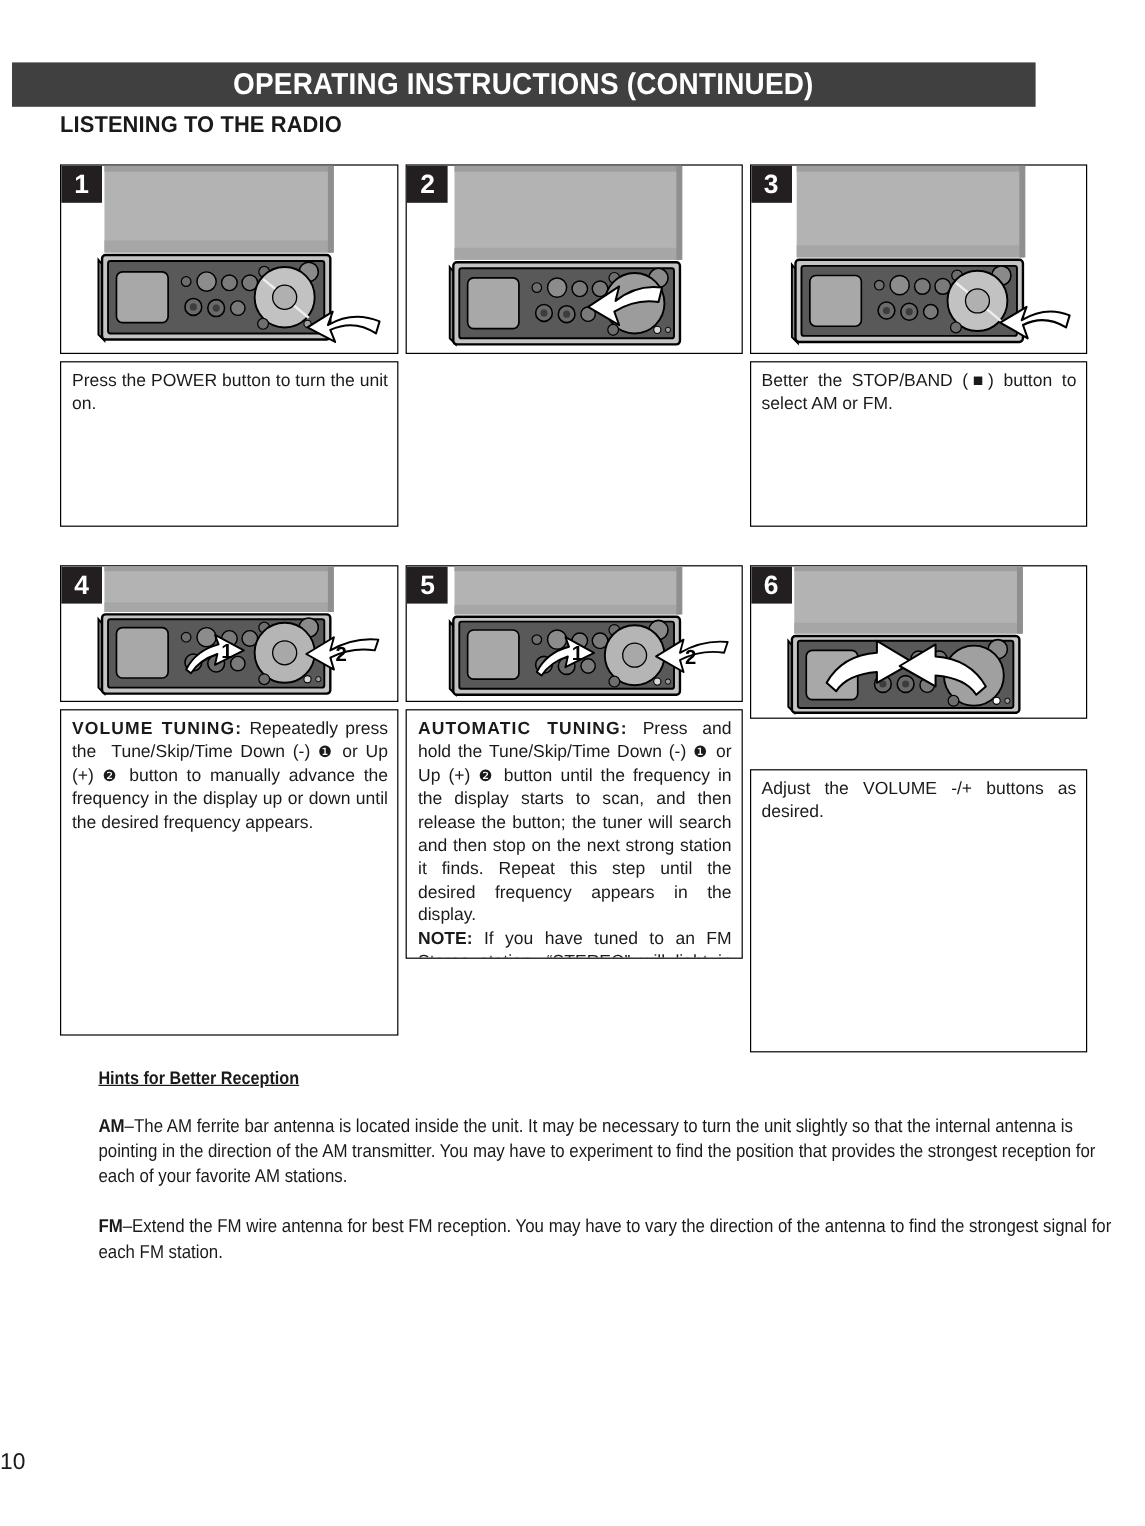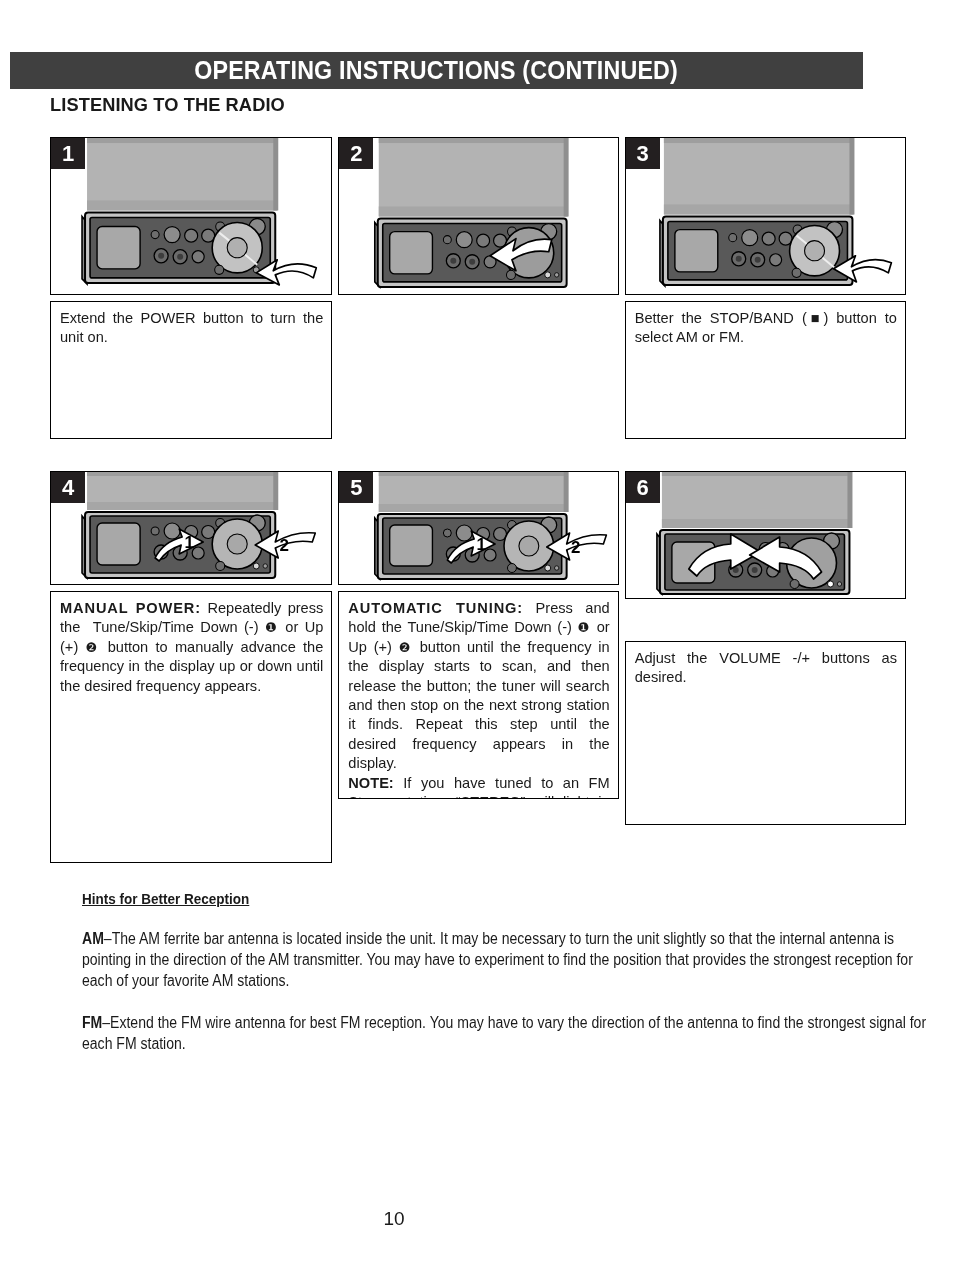--- a/index.html
+++ b/index.html
@@ -87,21 +87,21 @@
     padding: 7px 8px 6px 9px;
     font-size: 14.6px;
     line-height: 1.33;
     text-align: justify;
     text-justify: inter-word;
     overflow: hidden;
   }
   .row1 .txt-box { height: 138px; margin-top: 6px; }
   .row2 .col.c1 .txt-box { height: 272px; margin-top: 6px; }
   .row2 .col.c2 .txt-box { height: 208px; margin-top: 6px; }
-  .row2 .col.c3 .txt-box { height: 184px; margin-top: 42px; }
+  .row2 .col.c3 .txt-box { height: 236px; margin-top: 42px; }
 
   .txt-box b { font-weight: bold; }
   .txt-box .wide { letter-spacing: 0.9px; }
 
   .step-badge {
     position: absolute;
     left: 0;
     top: 0;
     width: 34px;
     height: 31px;
@@ -141,21 +141,20 @@
     transform-origin: left top;
     width: 111%;
   }
   .hint-para b { font-weight: bold; }
 
   .page-number {
     position: absolute;
     left: 0;
     top: 1208px;
     width: 788px;
-    text-align: center;
     font-size: 19px;
   }
 
   .circ-num {
     font-family: "DejaVu Sans", sans-serif;
     font-size: 13px;
   }
 </style>
 </head>
 <body>
@@ -195,21 +194,21 @@
           <circle cx="206" cy="88" r="8" fill="#8a8a8a" stroke="#000" stroke-width="1.3"></circle>
           <circle cx="186" cy="109" r="25" fill="#c2c2c2" stroke="#000" stroke-width="1.6"></circle>
           <circle cx="186" cy="109" r="10" fill="#b0b0b0" stroke="#000" stroke-width="1.1"></circle>
           <line x1="168" y1="94" x2="178" y2="102" stroke="#eee" stroke-width="2"></line>
           <line x1="194" y1="116" x2="206" y2="126" stroke="#eee" stroke-width="2"></line>
           <circle cx="168" cy="131" r="4.5" fill="#6e6e6e" stroke="#000" stroke-width="1"></circle>
           <circle cx="205" cy="131" r="3" fill="#9e9e9e" stroke="#000" stroke-width="0.9"></circle>
           <path d="M265 129 Q243 120 222 132 L226 121 L205 134 L228 146 L224 136 Q244 127 262 139 Z" fill="#ffffff" stroke="#000" stroke-width="1.7" stroke-linejoin="round"></path>
         </svg>
       </div>
-      <div class="txt-box">Extend the POWER button to turn the unit on.</div>
+      <div class="txt-box">Press the POWER button to turn the unit on.</div>
     </div>
 
     <div class="col c2">
       <div class="fig-box">
         <div class="step-badge">2</div>
         <svg class="fig-art" viewBox="0 0 280 155" preserveAspectRatio="none">
           <rect x="40" y="0" width="190" height="78" fill="#b3b3b3"></rect>
           <rect x="40" y="0" width="190" height="5" fill="#9e9e9e"></rect>
           <rect x="40" y="68" width="190" height="10" fill="#a6a6a6"></rect>
           <rect x="226" y="0" width="5" height="78" fill="#8f8f8f"></rect>
@@ -301,21 +300,21 @@
           <circle cx="186" cy="72" r="10" fill="#a8a8a8" stroke="#000" stroke-width="1.1"></circle>
           <circle cx="169" cy="94" r="4.5" fill="#6e6e6e" stroke="#000" stroke-width="1"></circle>
           <circle cx="205" cy="94" r="3" fill="#d8d8d8" stroke="#000" stroke-width="0.9"></circle>
           <circle cx="214" cy="94" r="2.2" fill="#9e9e9e" stroke="#000" stroke-width="0.8"></circle>
           <path d="M104 86 Q112 70 131 65 L128 57 L152 70 L128 82 L130 73 Q115 78 108 89 Z" fill="#ffffff" stroke="#000" stroke-width="1.6" stroke-linejoin="round"></path>
           <text x="138" y="76" font-family="Liberation Sans, sans-serif" font-size="17" font-weight="bold" fill="#000" text-anchor="middle">1</text>
           <path d="M264 61 Q243 59 224 70 L227 59 L204 73 L227 86 L224 76 Q242 67 261 70 Z" fill="#ffffff" stroke="#000" stroke-width="1.6" stroke-linejoin="round"></path>
           <text x="233" y="79" font-family="Liberation Sans, sans-serif" font-size="17" font-weight="bold" fill="#000" text-anchor="middle">2</text>
         </svg>
       </div>
-      <div class="txt-box"><b class="wide">MANUAL POWER:</b> Repeatedly press the&nbsp; Tune/Skip/Time Down (-) <span class="circ-num">❶</span> or Up (+) <span class="circ-num">❷</span> button to manually advance the frequency in the display up or down until the desired frequency appears.</div>
+      <div class="txt-box"><b class="wide">VOLUME TUNING:</b> Repeatedly press the&nbsp; Tune/Skip/Time Down (-) <span class="circ-num">❶</span> or Up (+) <span class="circ-num">❷</span> button to manually advance the frequency in the display up or down until the desired frequency appears.</div>
     </div>
 
     <div class="col c2">
       <div class="fig-box">
         <div class="step-badge">5</div>
         <svg class="fig-art" viewBox="0 0 280 112" preserveAspectRatio="none">
           <rect x="40" y="0" width="190" height="40" fill="#b3b3b3"></rect>
           <rect x="40" y="0" width="190" height="4" fill="#9e9e9e"></rect>
           <rect x="40" y="32" width="190" height="8" fill="#a6a6a6"></rect>
           <rect x="226" y="0" width="5" height="40" fill="#8f8f8f"></rect>

